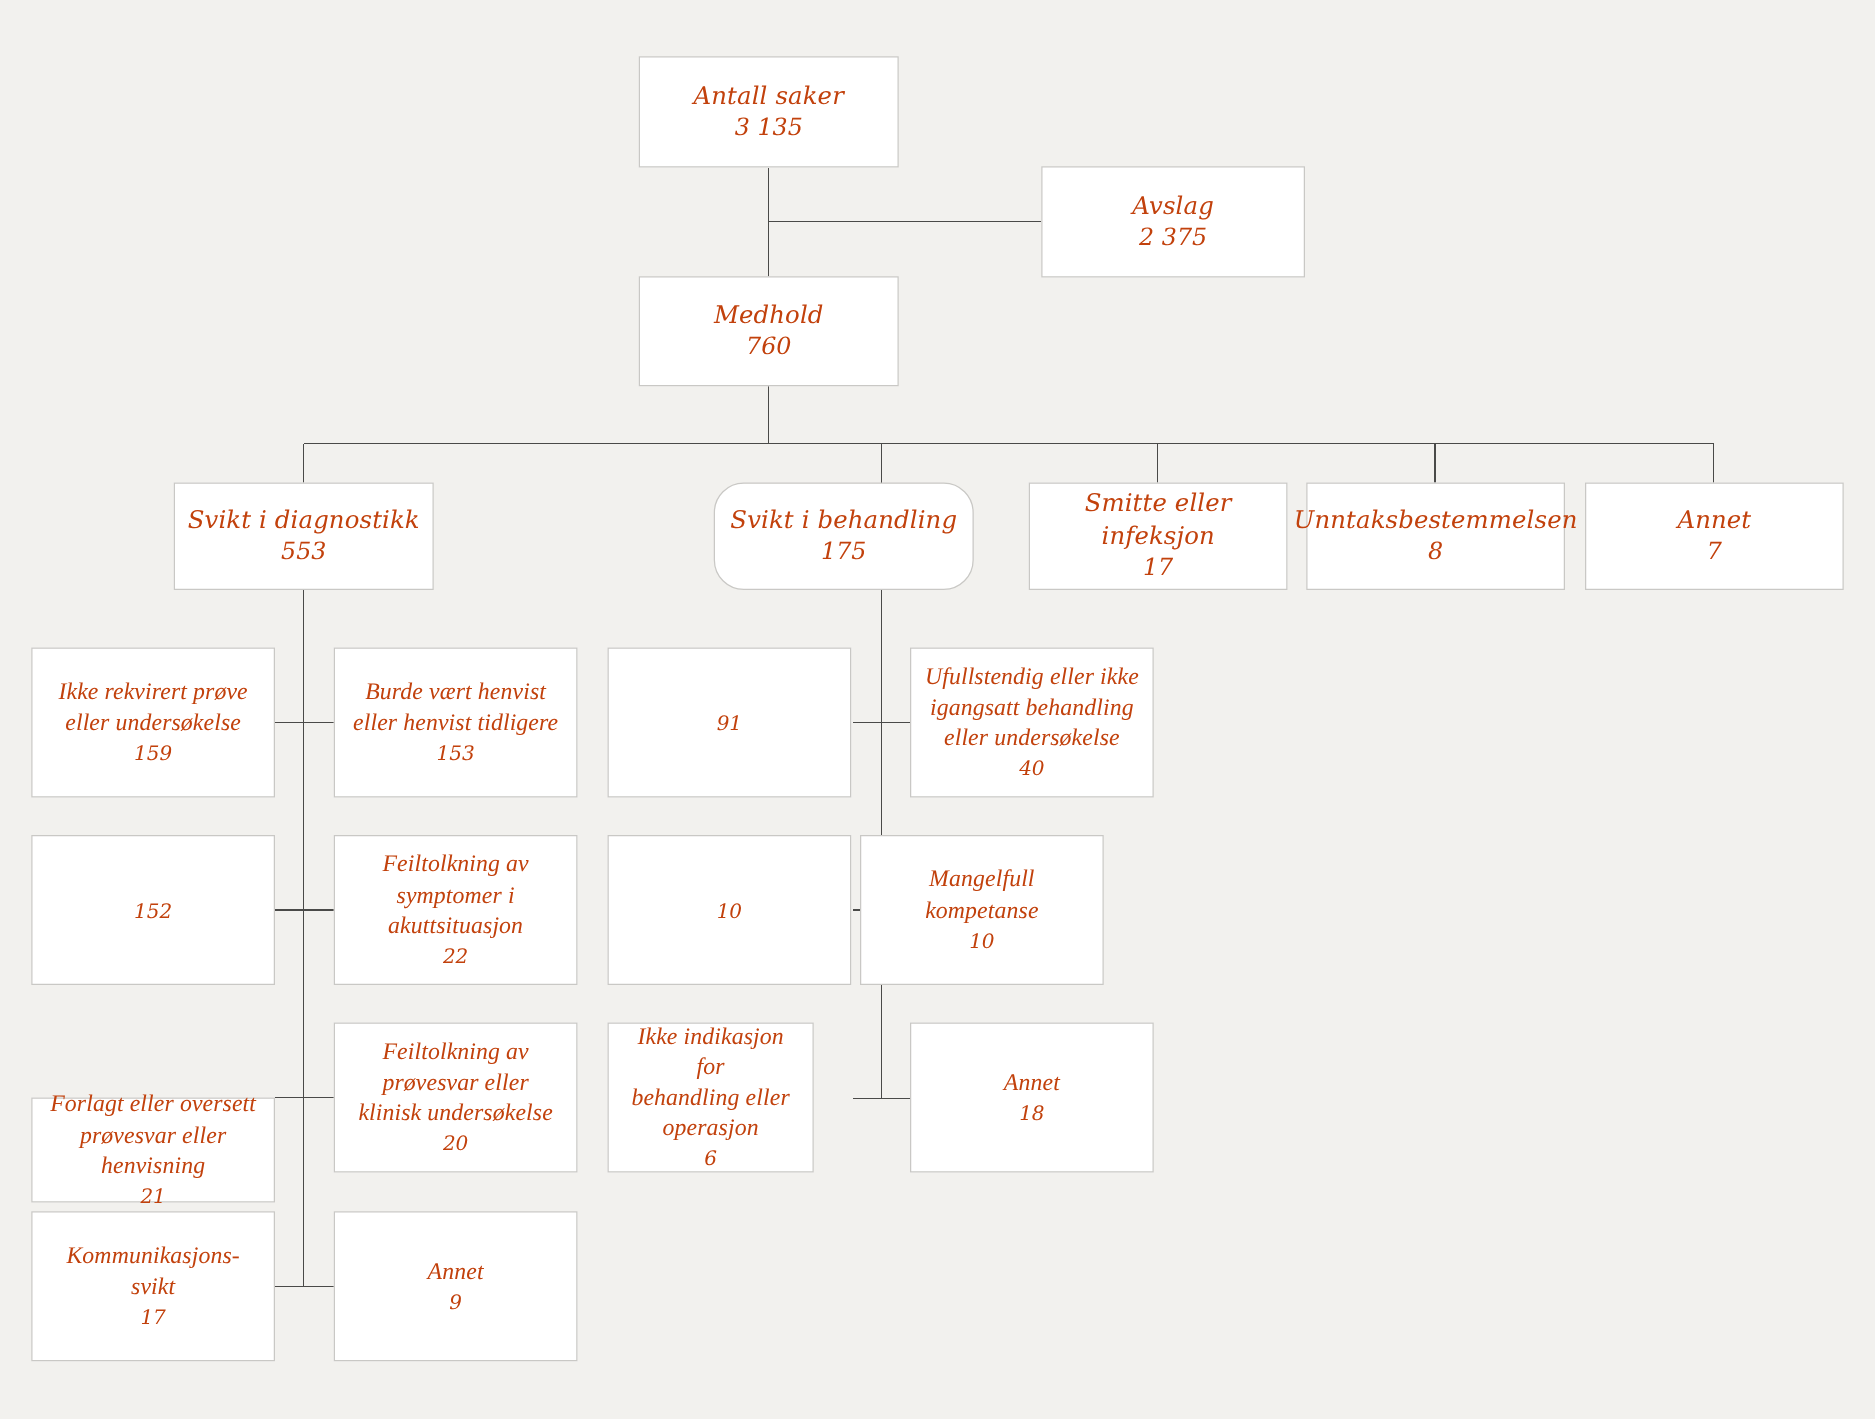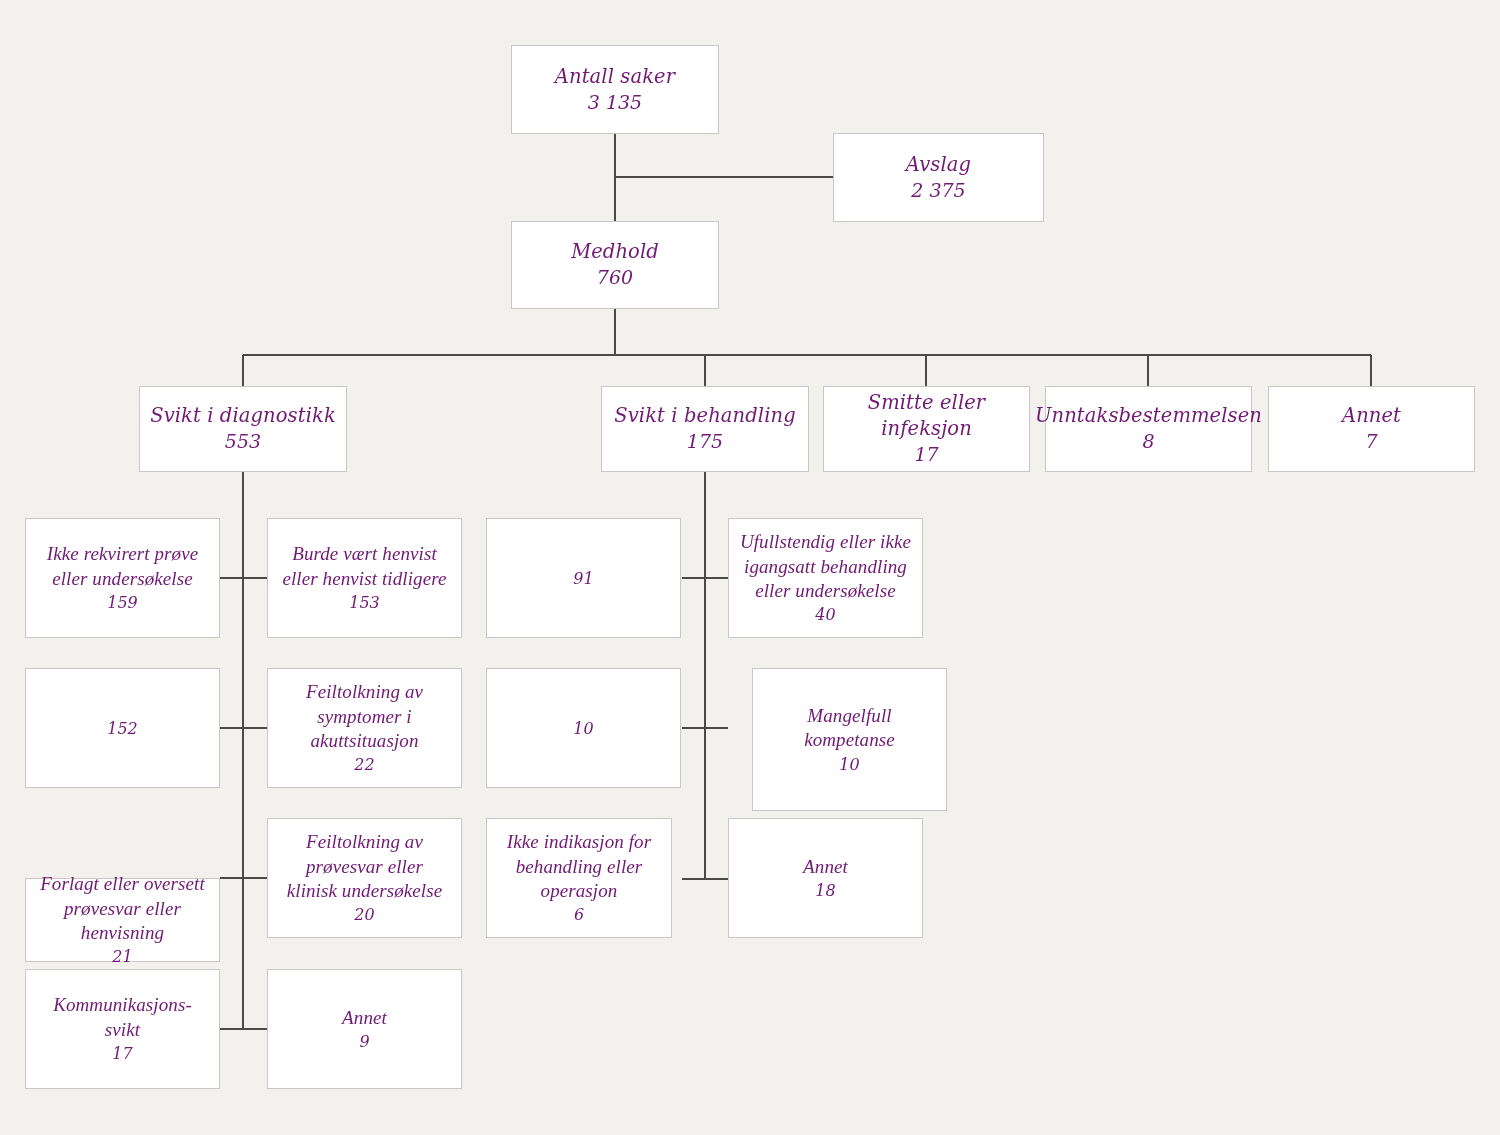--- a/index.html
+++ b/index.html
@@ -37,21 +37,21 @@
     z-index: 2;
     box-sizing: border-box;
     background: #ffffff;
     border: 1px solid #c9c8c5;
     display: flex;
     flex-direction: column;
     align-items: center;
     justify-content: center;
     text-align: center;
     padding: 4px 10px;
-    color: #701a75;
+    color: #c2410c;
   }
   .node .label {
     font-style: italic;
     font-size: 19.5px;
     line-height: 1.30;
     letter-spacing: 0.1px;
     white-space: pre-line;
   }
   .node .value {
     font-style: italic;
@@ -108,21 +108,21 @@
   <div class="node" style="left:511px; top:221px; width:208px; height:88px;">
     <span class="label">Medhold</span>
     <span class="value">760</span>
   </div>
 
   <div class="node" style="left:139px; top:386px; width:208px; height:86px;">
     <span class="label">Svikt i diagnostikk</span>
     <span class="value">553</span>
   </div>
 
-  <div class="node" style="left:601px; top:386px; width:208px; height:86px;">
+  <div class="node" style="left:571px; top:386px; width:208px; height:86px;border-radius:24px;">
     <span class="label">Svikt i behandling</span>
     <span class="value">175</span>
   </div>
 
   <div class="node" style="left:823px; top:386px; width:207px; height:86px;">
     <span class="label">Smitte eller infeksjon</span>
     <span class="value">17</span>
   </div>
 
   <div class="node" style="left:1045px; top:386px; width:207px; height:86px;">
@@ -184,35 +184,35 @@
   </div>
 
   <div class="node leaf" style="left:486px; top:518px; width:195px; height:120px;">
     <span class="value">91</span>
   </div>
 
   <div class="node leaf" style="left:486px; top:668px; width:195px; height:120px;">
     <span class="value">10</span>
   </div>
 
-  <div class="node leaf" style="left:486px; top:818px; width:186px; height:120px;">
+  <div class="node leaf" style="left:486px; top:818px; width:165px; height:120px;">
     <span class="label">Ikke indikasjon for
 behandling eller
 operasjon</span>
     <span class="value">6</span>
   </div>
 
   <div class="node leaf" style="left:728px; top:518px; width:195px; height:120px;">
     <span class="label">Ufullstendig eller ikke
 igangsatt behandling
 eller undersøkelse</span>
     <span class="value">40</span>
   </div>
 
-  <div class="node leaf" style="left:752px; top:668px; width:195px; height:143px;text-align:center;">
+  <div class="node leaf" style="left:688px; top:668px; width:195px; height:120px;text-align:center;">
     <span class="label">Mangelfull
 kompetanse</span>
     <span class="value">10</span>
   </div>
 
   <div class="node leaf" style="left:728px; top:818px; width:195px; height:120px;">
     <span class="label">Annet</span>
     <span class="value">18</span>
   </div>
 

